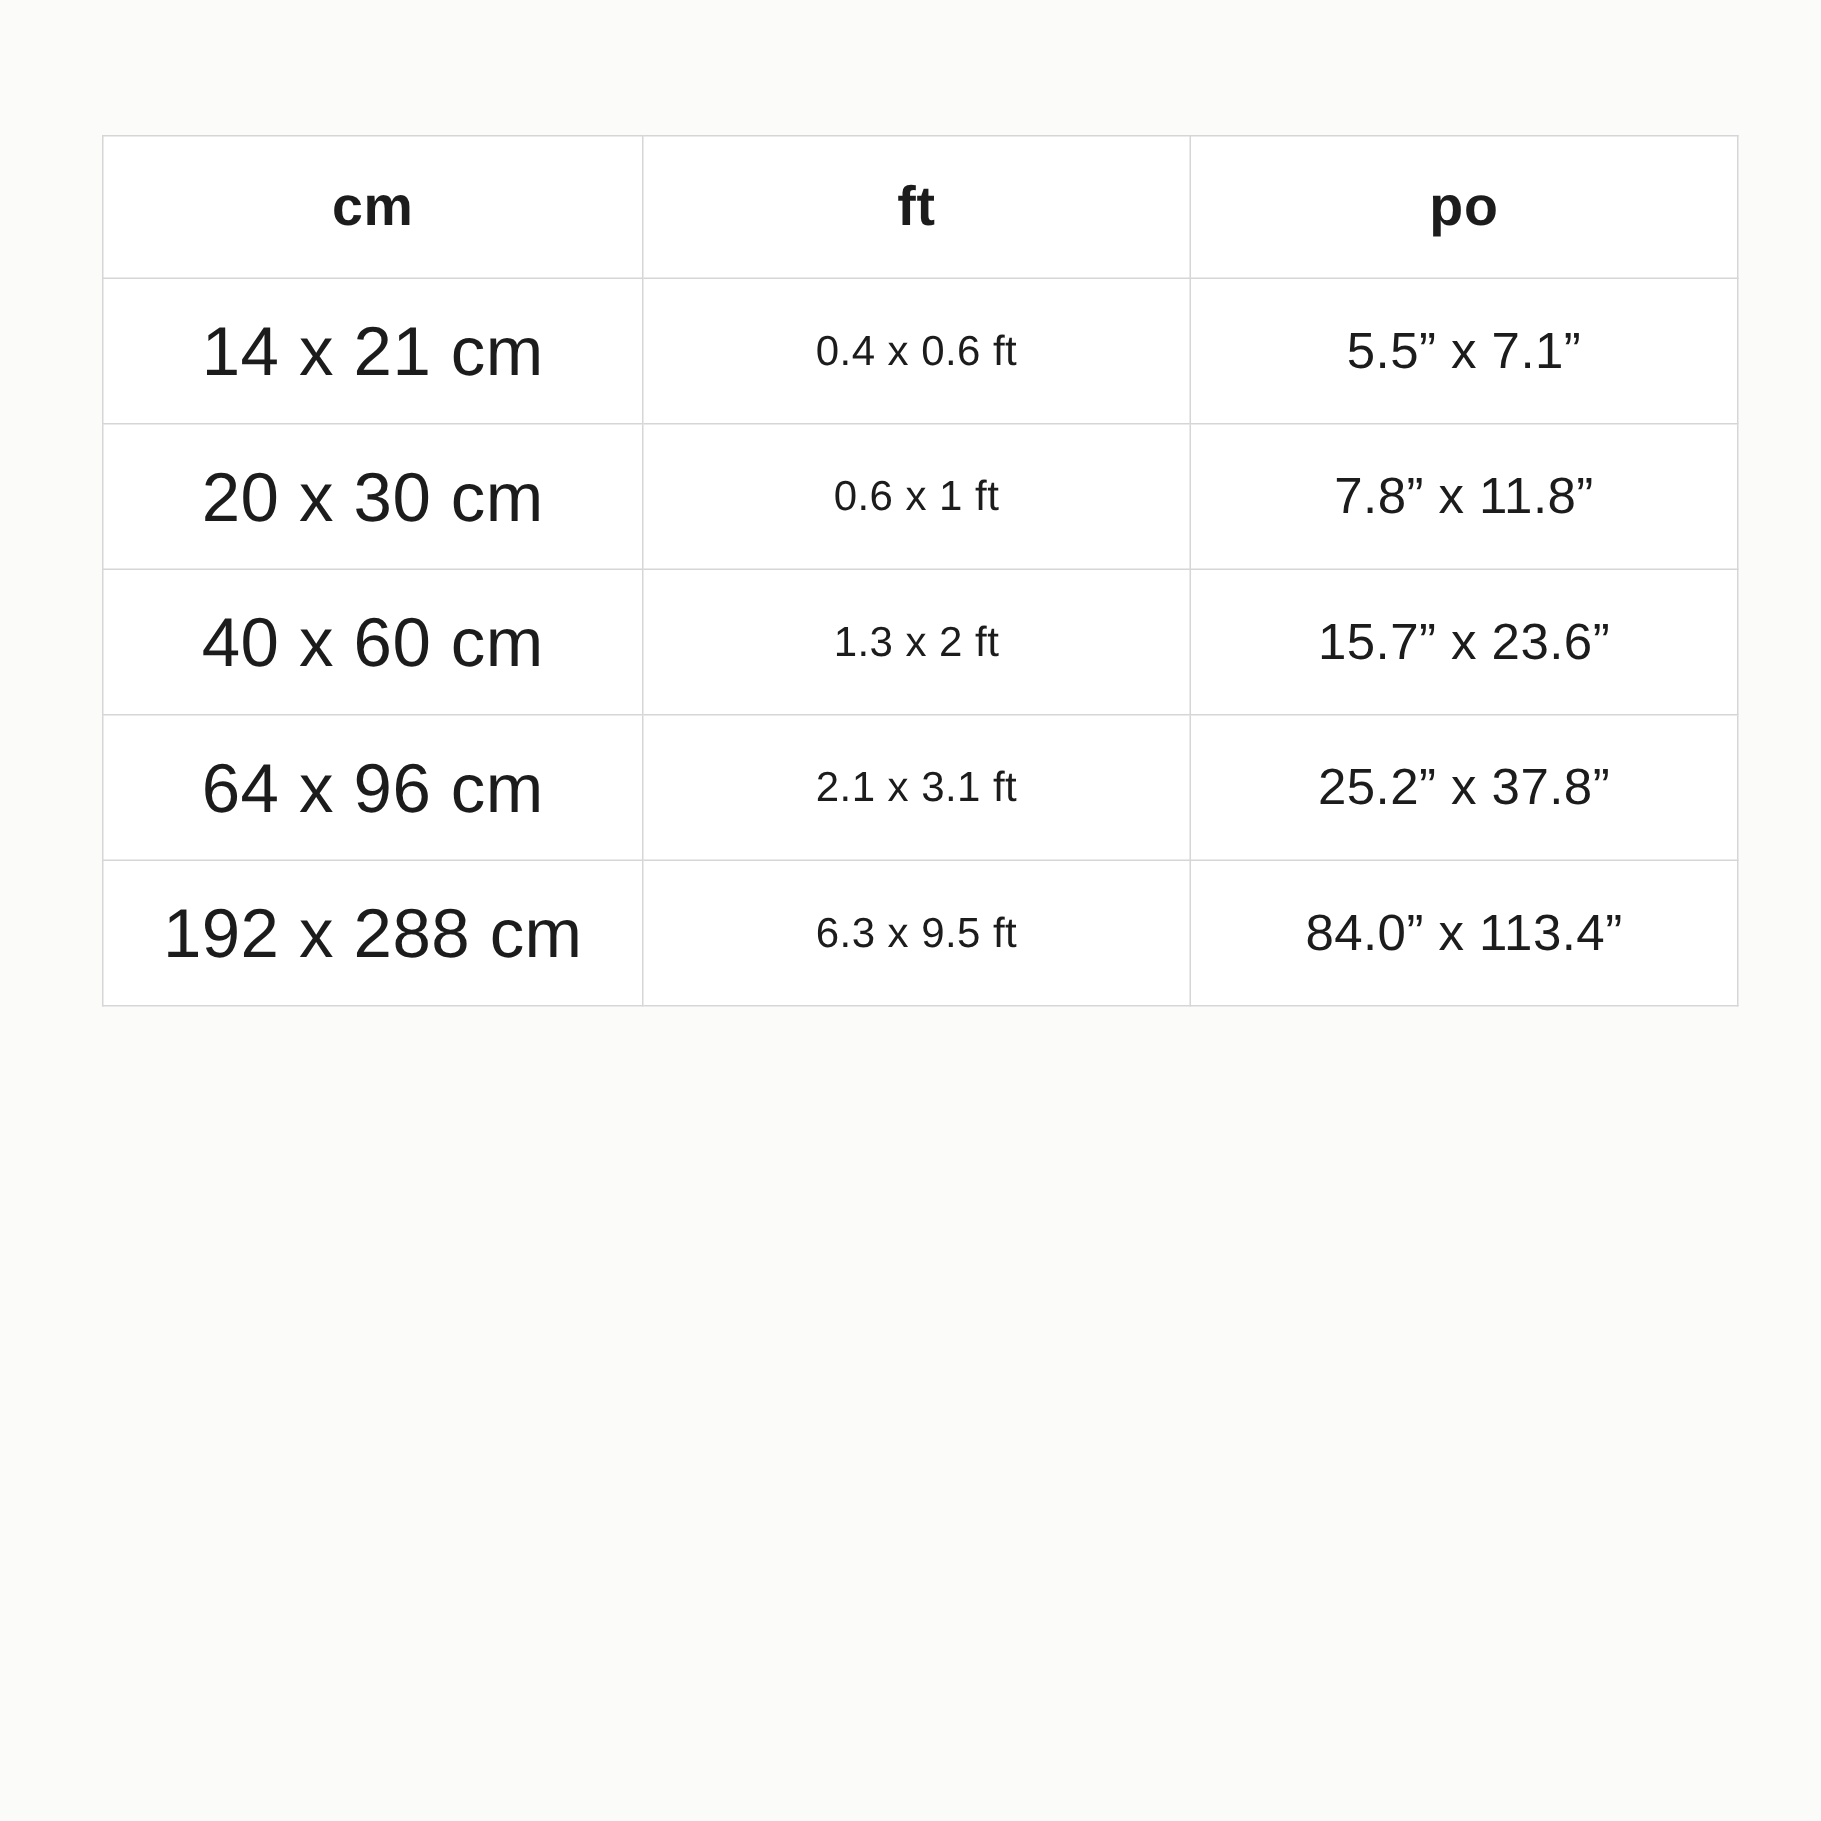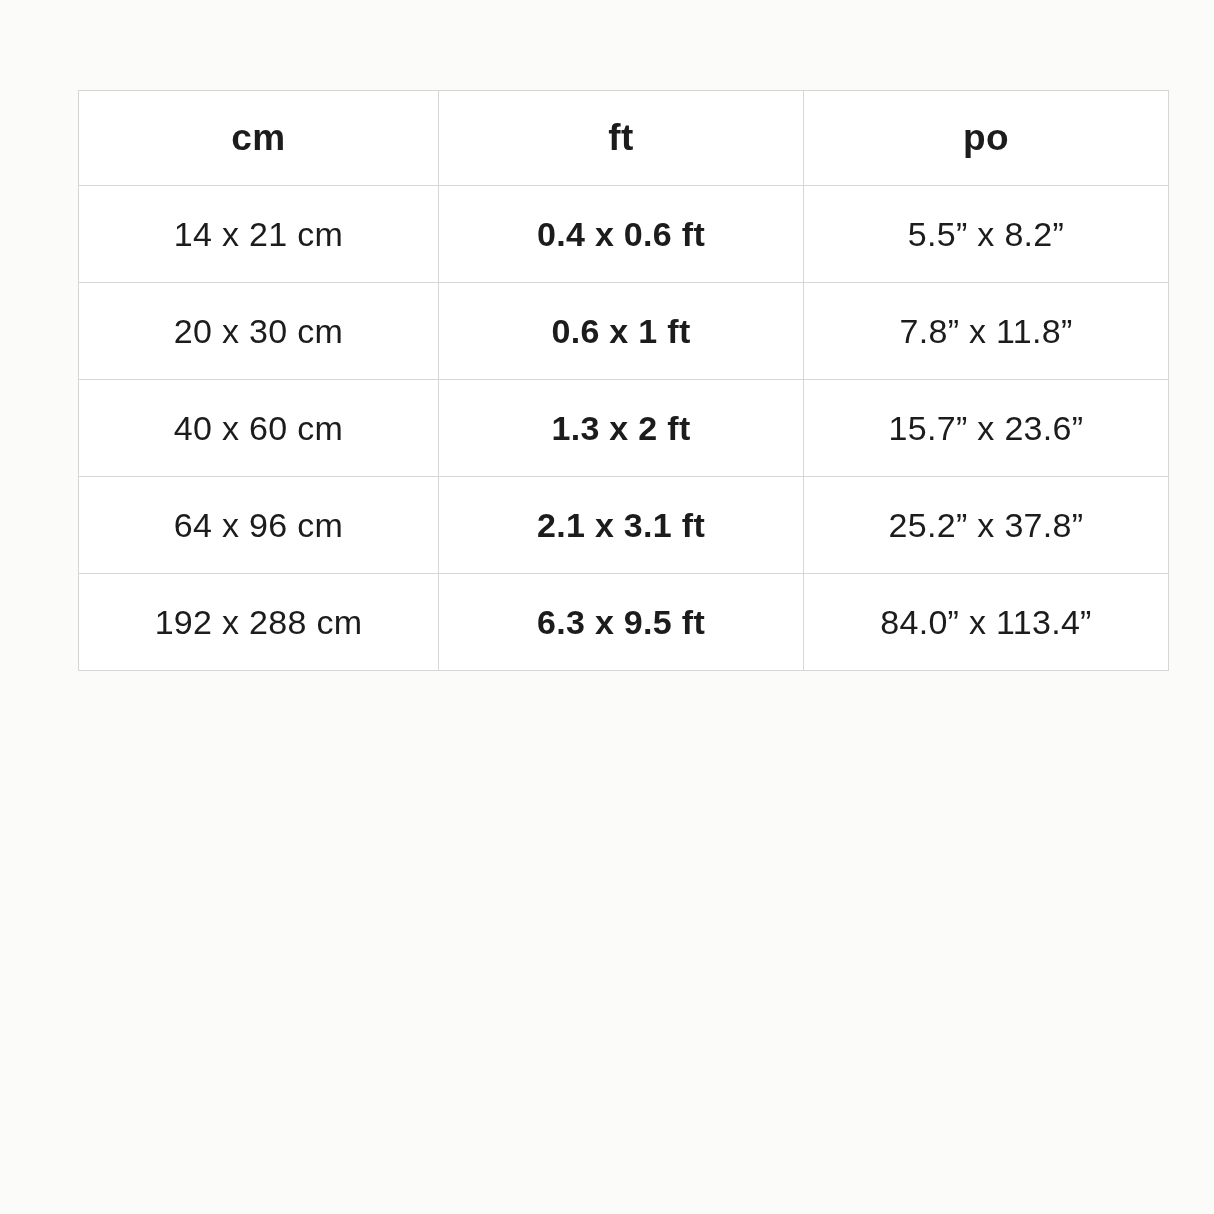--- a/index.html
+++ b/index.html
@@ -15,21 +15,21 @@
     overflow: hidden;
   }
   .page {
     position: relative;
     width: 1214px;
     height: 1214px;
     box-sizing: border-box;
   }
   .table-wrap {
     position: absolute;
-    left: 78px;
+    left: 68px;
     top: 90px;
     width: 1090px;
   }
   table.size-table {
     border-collapse: collapse;
     table-layout: fixed;
     width: 1090px;
     background: #ffffff;
   }
   table.size-table col.c1 { width: 360px; }
@@ -49,22 +49,22 @@
     font-size: 37px;
     font-weight: 700;
     letter-spacing: 0.5px;
   }
   table.size-table tbody td {
     height: 94px;
     font-size: 34px;
     letter-spacing: 0.3px;
     white-space: nowrap;
   }
-  table.size-table tbody td.col-cm { font-size: 34px; }
-  table.size-table tbody td.col-ft { font-size: 34px; font-weight: bold; }
+  table.size-table tbody td.col-cm { font-size: 46px; }
+  table.size-table tbody td.col-ft { font-size: 28px; }
   table.size-table tbody td.col-po { font-size: 34px; }
 </style>
 </head>
 <body>
 
 <div class="page">
   <div class="table-wrap">
     <table class="size-table">
       <colgroup>
         <col class="c1">
@@ -75,21 +75,21 @@
         <tr>
           <th>cm</th>
           <th>ft</th>
           <th>po</th>
         </tr>
       </thead>
       <tbody>
         <tr>
           <td class="col-cm">14 x 21 cm</td>
           <td class="col-ft">0.4 x 0.6 ft</td>
-          <td class="col-po">5.5” x 8.2”</td>
+          <td class="col-po">5.5” x 7.1”</td>
         </tr>
         <tr>
           <td class="col-cm">20 x 30 cm</td>
           <td class="col-ft">0.6 x 1 ft</td>
           <td class="col-po">7.8” x 11.8”</td>
         </tr>
         <tr>
           <td class="col-cm">40 x 60 cm</td>
           <td class="col-ft">1.3 x 2 ft</td>
           <td class="col-po">15.7” x 23.6”</td>

